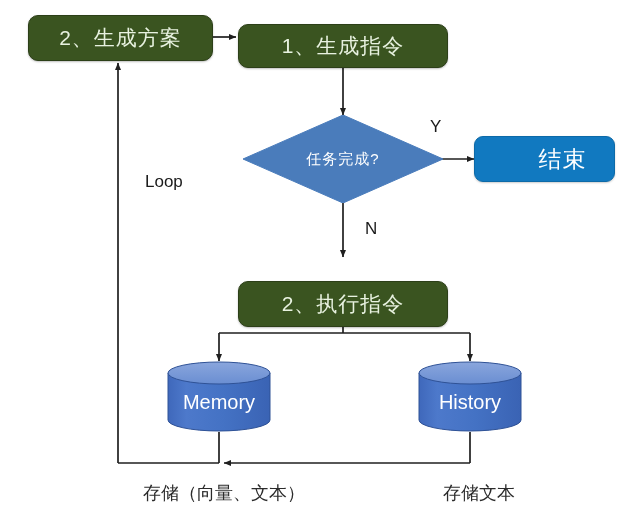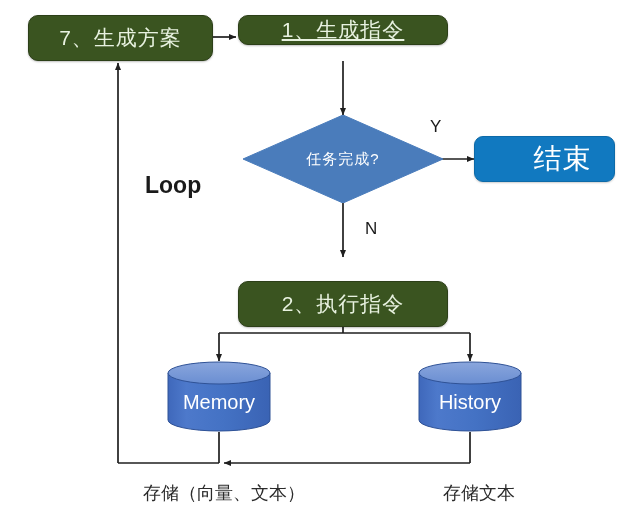--- a/index.html
+++ b/index.html
@@ -44,21 +44,21 @@
     letter-spacing: 1px;
     box-shadow: 0 1px 2px rgba(0,0,0,0.25);
   }
 
   
   .term {
     background: #1179c0;
     border: 1px solid #0d6aa8;
     border-radius: 9px;
     color: #ffffff;
-    font-size: 28px;
+    font-size: 23px;
     letter-spacing: 1px;
     box-shadow: 0 1px 2px rgba(0,0,0,0.2);
     padding-left: 36px;
   }
 
   
   .diamond-wrap {
     position: absolute;
   }
   .diamond-shape {
@@ -103,22 +103,22 @@
   
   .lbl {
     position: absolute;
     color: #1a1a1a;
     white-space: nowrap;
   }
   .lbl-branch {
     font-size: 17px;
   }
   .lbl-loop {
-    font-size: 23px;
-    font-weight: bold;
+    font-size: 17px;
+    font-weight: normal;
   }
   .lbl-caption {
     font-size: 18px;
     color: #2b2b2b;
   }
 </style>
 </head>
 <body>
 
 <div id="canvas">
@@ -151,24 +151,24 @@
     <line x1="470" y1="432" x2="470" y2="463" stroke="#1f1f1f" stroke-width="1.7"></line>
 
     <line x1="470" y1="463" x2="224" y2="463" stroke="#1f1f1f" stroke-width="1.7" marker-end="url(#arrow)"></line>
 
     <line x1="219" y1="463" x2="118" y2="463" stroke="#1f1f1f" stroke-width="1.7"></line>
 
     <line x1="118" y1="463" x2="118" y2="63" stroke="#1f1f1f" stroke-width="1.7" marker-end="url(#arrow)"></line>
   </svg>
 
   <div class="node proc" style="left:28px; top:15px; width:185px; height:46px;">
-    <span>7、生成方案</span>
-  </div>
-
-  <div class="node proc" style="left:238px; top:15px; width:210px; height:30px;text-decoration:underline;">
+    <span>2、生成方案</span>
+  </div>
+
+  <div class="node proc" style="left:238px; top:24px; width:210px; height:44px;">
     <span>1、生成指令</span>
   </div>
 
   <div class="diamond-wrap" style="left:243px; top:115px; width:200px; height:88px;">
     <svg class="diamond-shape" viewBox="0 0 200 88" xmlns="http://www.w3.org/2000/svg">
       <polygon points="100,0 200,44 100,88 0,44" fill="#4a7cbb" stroke="#4a7cbb" stroke-width="1"></polygon>
     </svg>
     <div class="diamond-label">任务完成?</div>
   </div>
 

